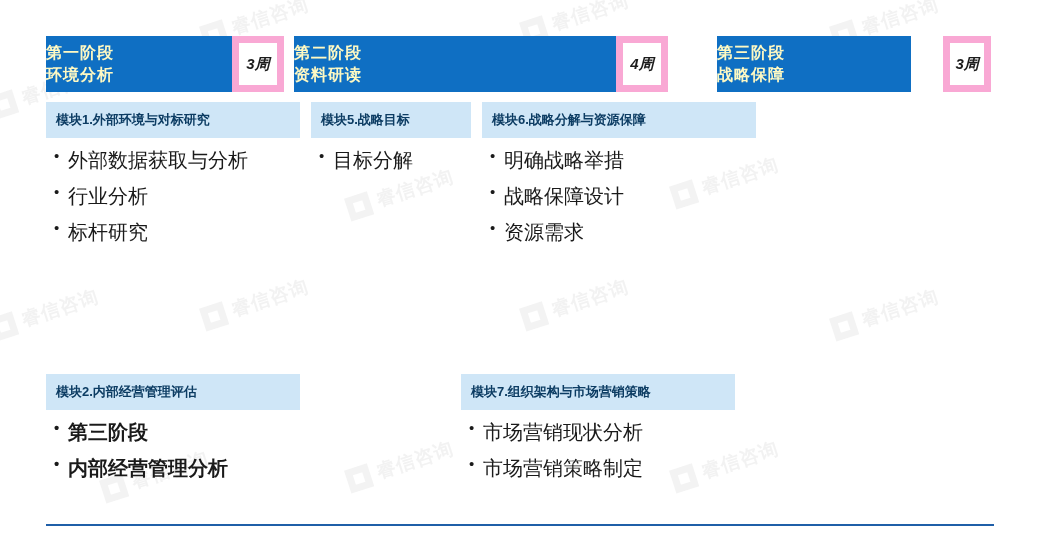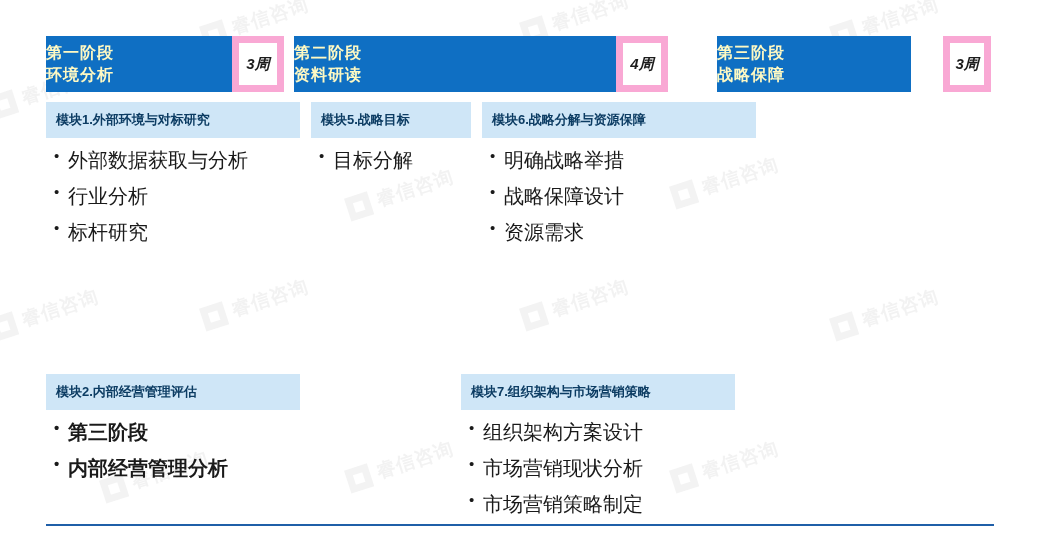--- a/index.html
+++ b/index.html
@@ -302,21 +302,20 @@
         <li>内部经营管理分析</li>
       </ul>
     </div>
 
 
     <div class="r2gap"></div>
 
     <div class="module-col r2c3">
       <div class="module-head">模块7.组织架构与市场营销策略</div>
       <ul class="bullets">
-        <li>组织架构方案设计</li>
         <li>市场营销现状分析</li>
         <li>市场营销策略制定</li>
       </ul>
     </div>
   </div>
 </div>
 
 <div class="bottom-rule"></div>
 
 </body></html>

